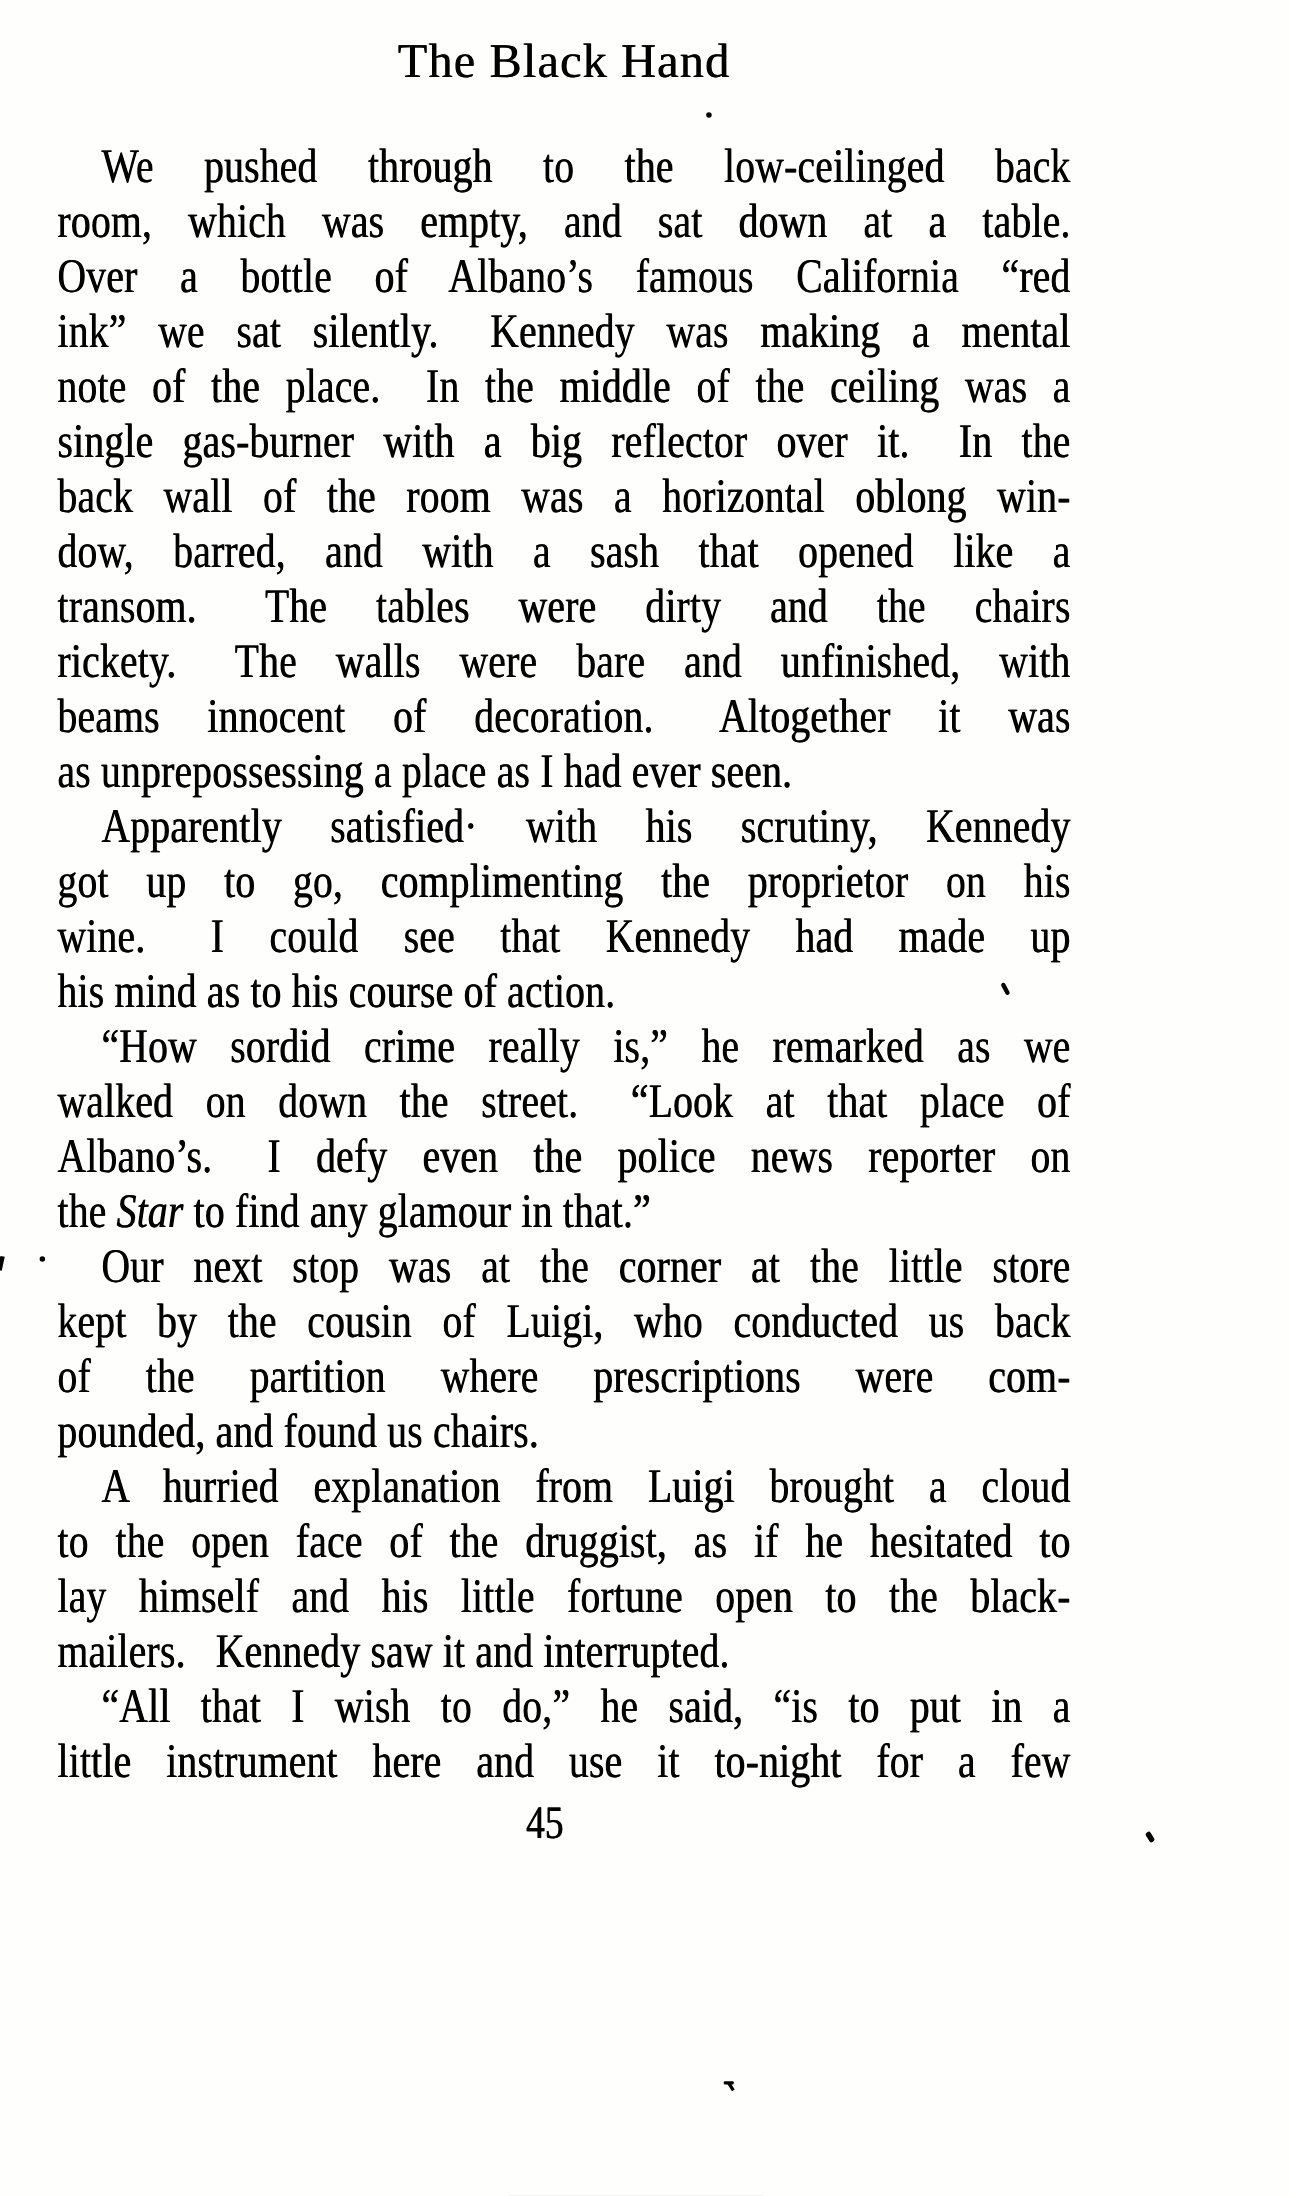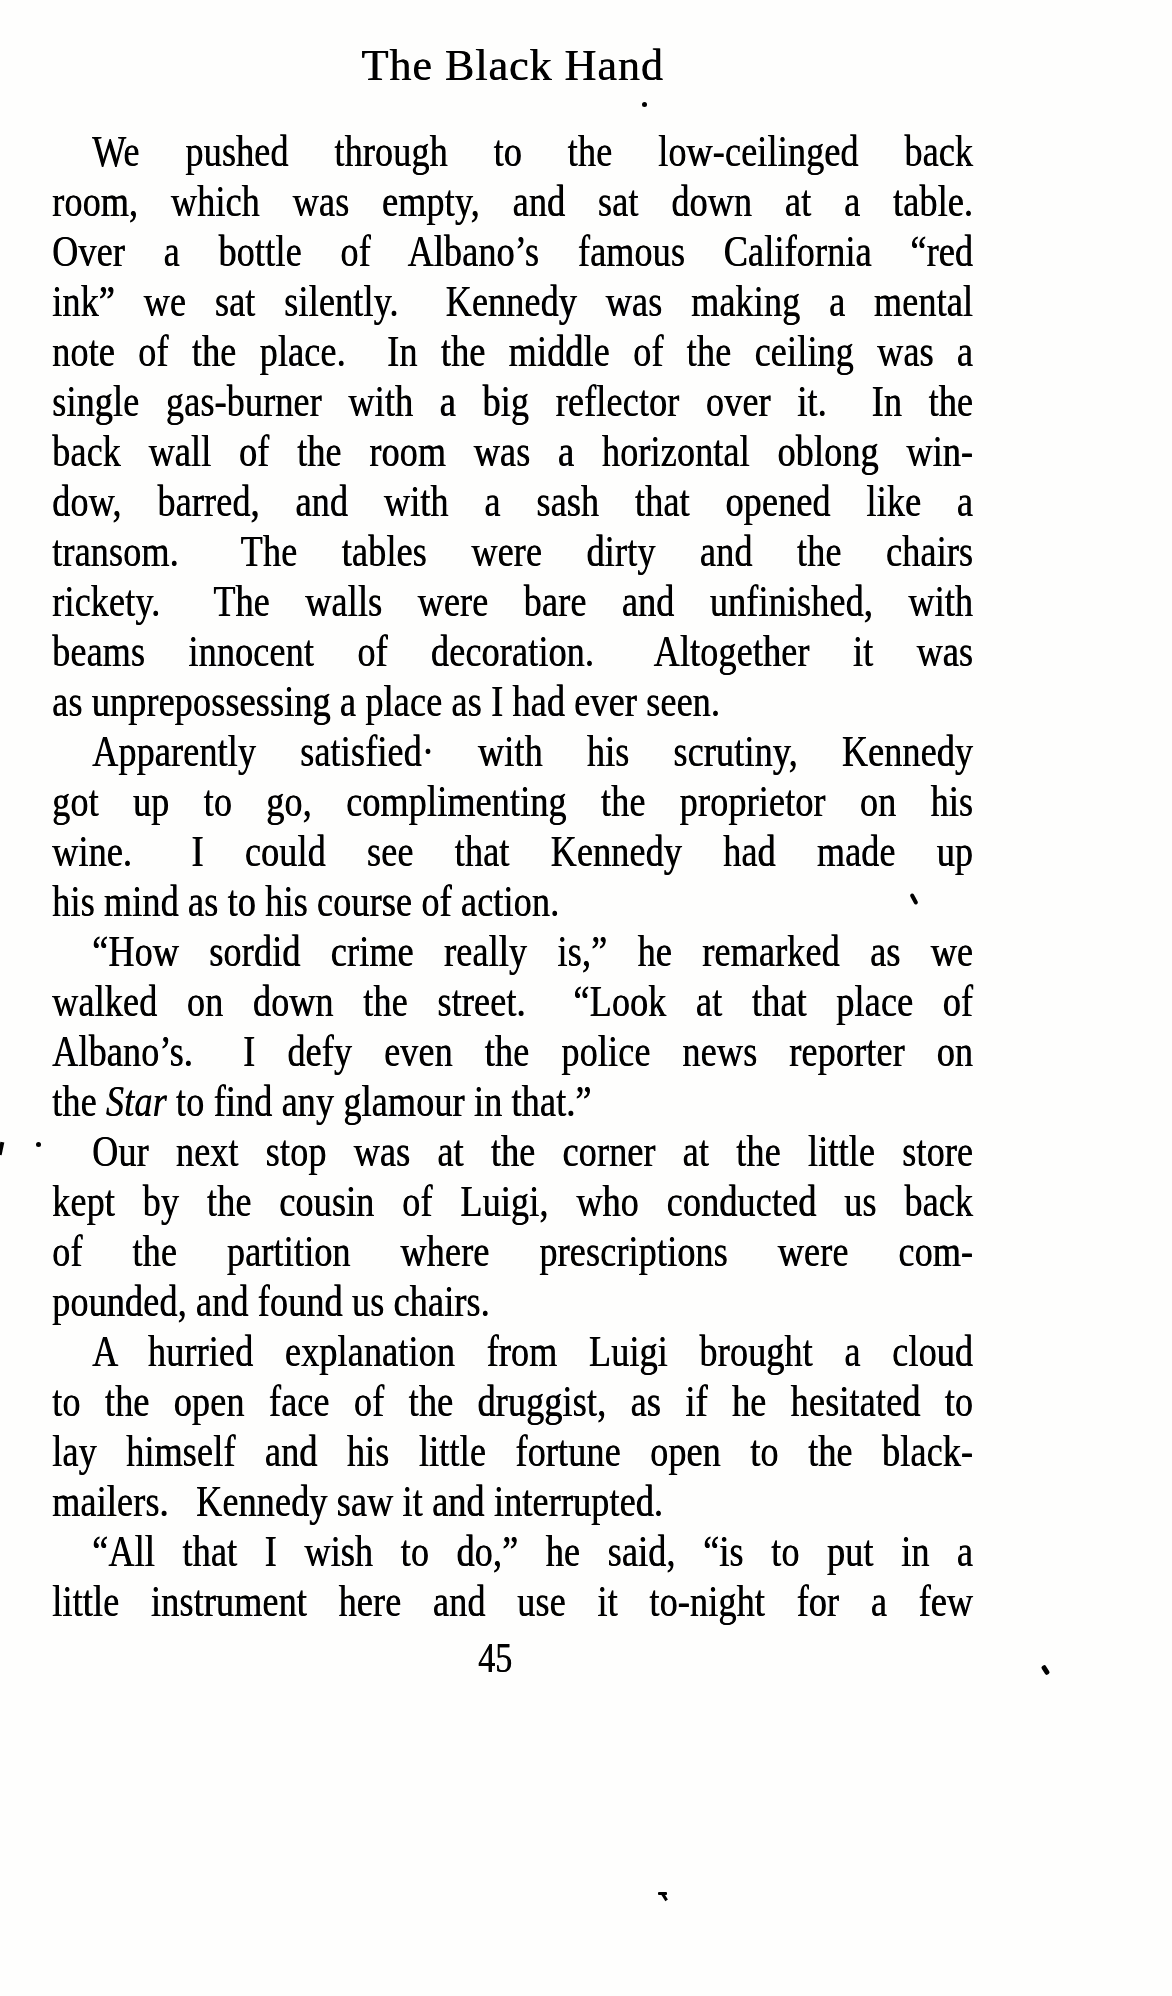--- a/index.html
+++ b/index.html
@@ -6,21 +6,21 @@
   .page {
     position:relative;
     width:1172px; height:1996px;
     background:#fefefdff;
     background:#fefefd;
     overflow:hidden;
     font-family:"Liberation Serif", serif;
     color:#000;
   }
   .title {
-    position:absolute; top:42px; left:52px; width:921px;
+    position:absolute; top:32px; left:52px; width:921px;
     text-align:center;
     font-size:44px; line-height:48px;
     letter-spacing:1px;
     text-shadow:0.6px 0 0 #000;
     white-space:nowrap;
   }
   .text-block { position:absolute; left:52px; top:0; width:921px; }
   .line {
     position:absolute; left:0; width:921px; height:50px;
     line-height:50px; font-size:36px;

